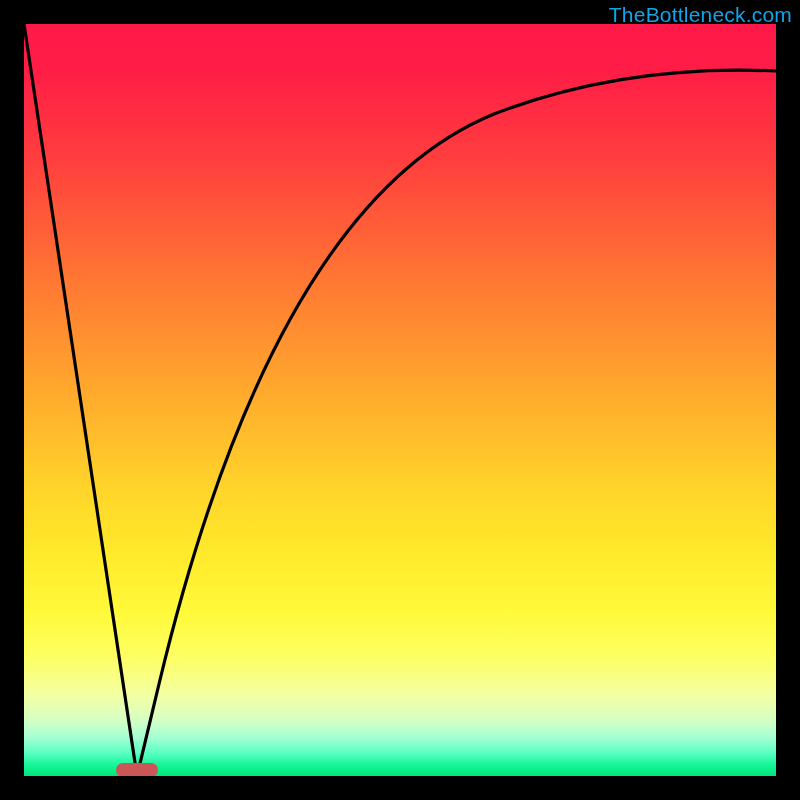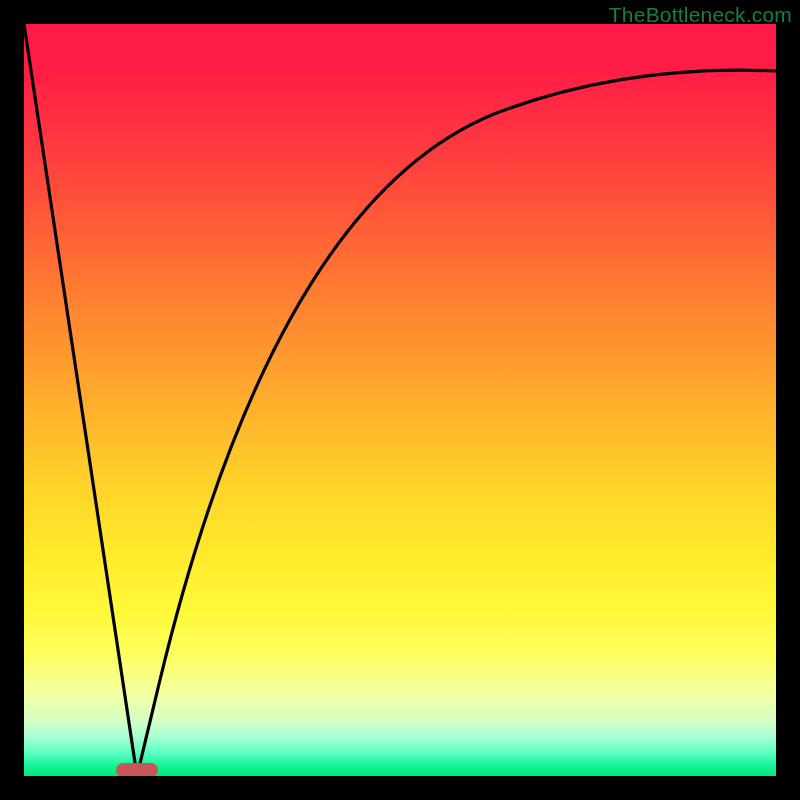--- a/index.html
+++ b/index.html
@@ -48,21 +48,21 @@
     );
   }
   .svg-layer {
     position: absolute;
     inset: 0;
   }
   .watermark {
     position: absolute;
     top: 3px;
     right: 8px;
-    color: #15803d;
+    color: #0ea5e9;
     font-size: 21px;
     letter-spacing: 0.2px;
     font-weight: 400;
   }
   .marker {
     position: absolute;
     background: #cb5658;
     border-radius: 999px;
   }
 </style>

